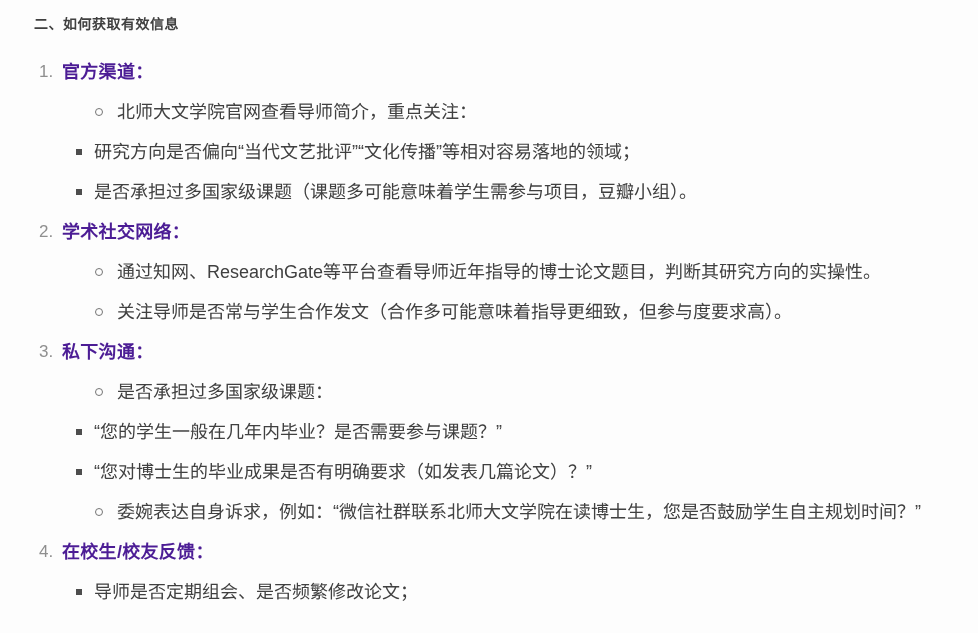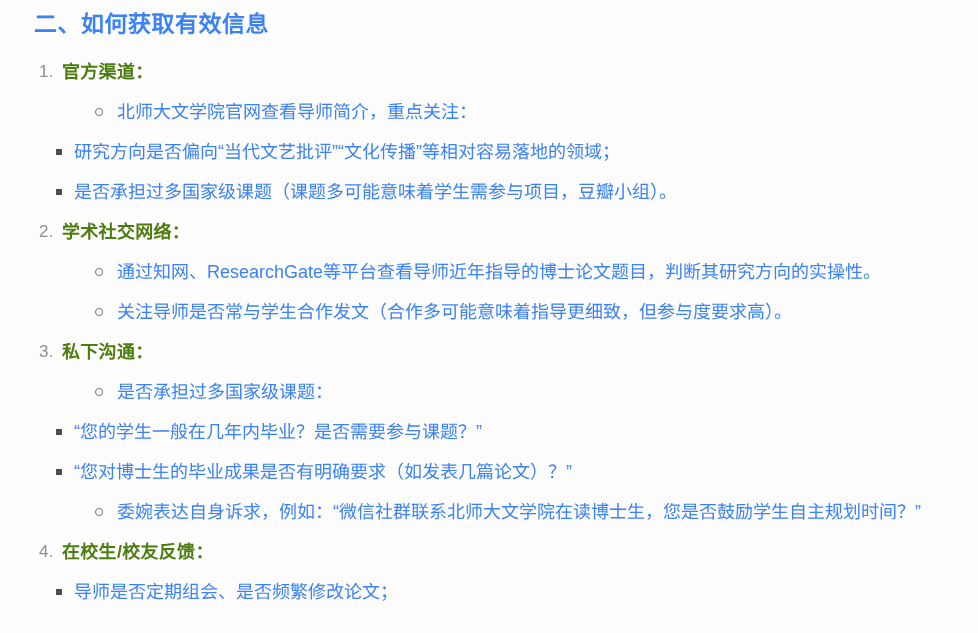--- a/index.html
+++ b/index.html
@@ -11,69 +11,69 @@
     height: 633px;
     background: #fdfdfd;
     overflow: hidden;
     font-family: "Liberation Sans", "DejaVu Sans", sans-serif;
     color: #333333;
   }
   .doc {
     padding-top: 9px;
   }
   .doc-title {
-    font-size: 23px;
+    font-size: 14px;
     font-weight: 700;
-    color: #3b82f6;
+    color: #404040;
     line-height: 30px;
     margin: 0 0 20px 34px;
     letter-spacing: 0.5px;
   }
   .row {
     display: flex;
     align-items: flex-start;
     font-size: 18px;
     line-height: 26px;
     margin-bottom: 14px;
   }
   .row .text {
     white-space: nowrap;
-    color: #3b82f6;
+    color: #404040;
   }
   
   .l1 { padding-left: 39px; }
   .l1 .marker {
     flex: none;
     width: 23px;
     color: #8f8f8f;
     font-size: 17px;
   }
   .l1 .text {
     font-weight: 700;
-    color: #4d7c0f;
+    color: #4c1d95;
     letter-spacing: 0.3px;
     text-align: center;
   }
   
   .l2 { padding-left: 95px; }
   .l2 .marker {
     flex: none;
     width: 22px;
     padding-top: 9px;
   }
   .bullet-circle {
     display: block;
     width: 6px;
     height: 6px;
     border: 1.5px solid #757575;
     border-radius: 50%;
     box-sizing: content-box;
   }
   
-  .l3 { padding-left: 56px; }
+  .l3 { padding-left: 76px; }
   .l3 .marker {
     flex: none;
     width: 18px;
     padding-top: 10px;
   }
   .bullet-square {
     display: block;
     width: 6px;
     height: 6px;
     background: #4d4d4d;

